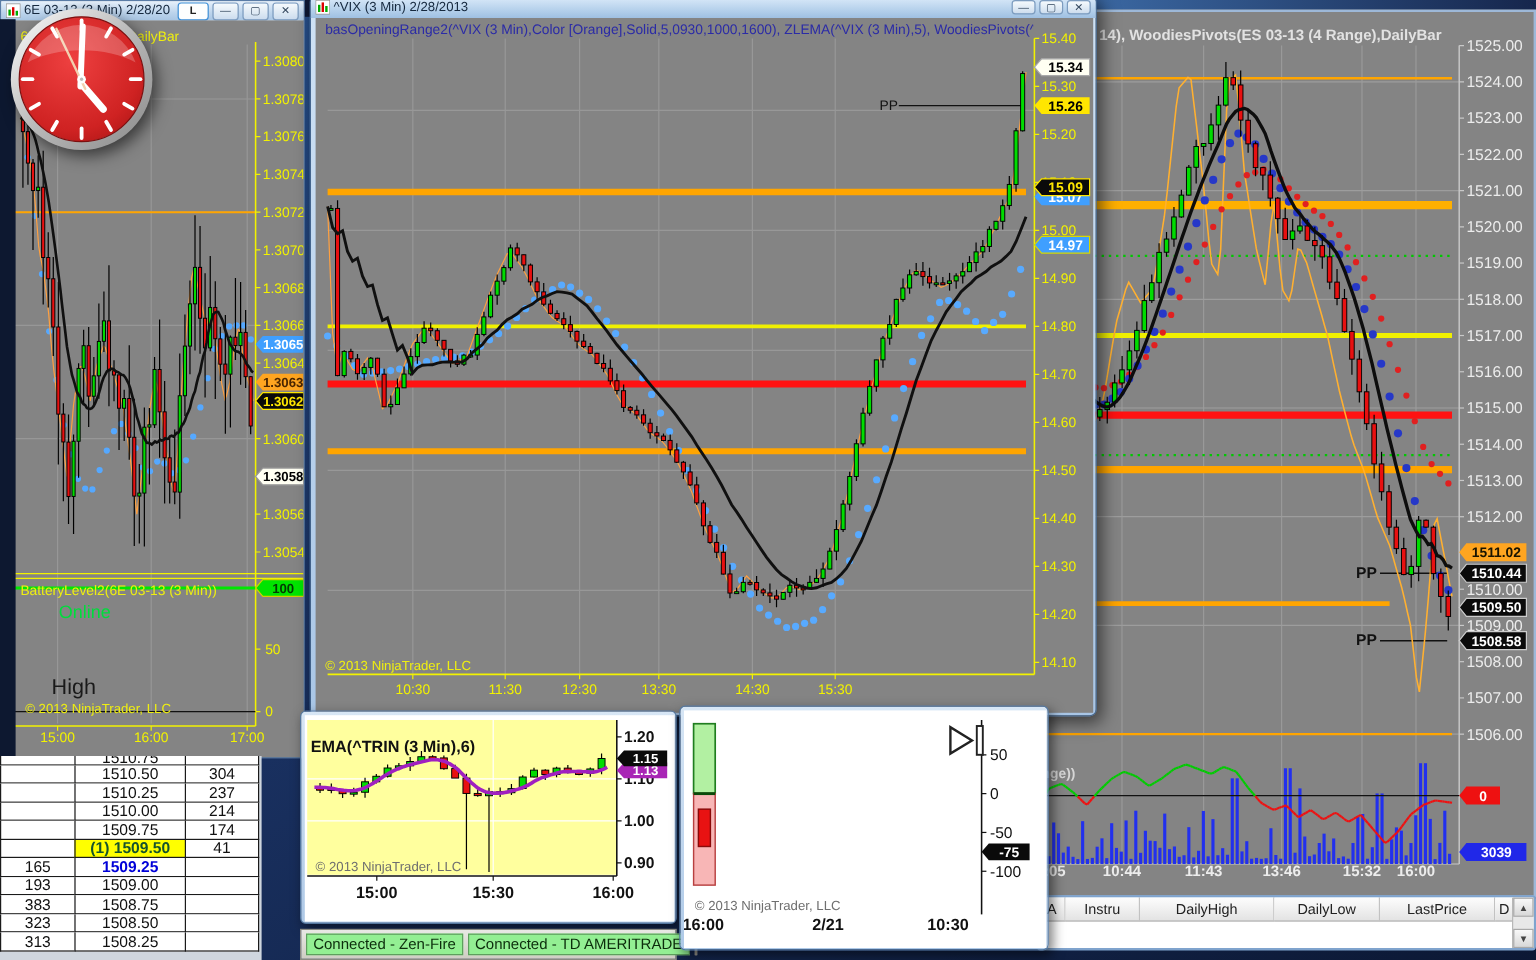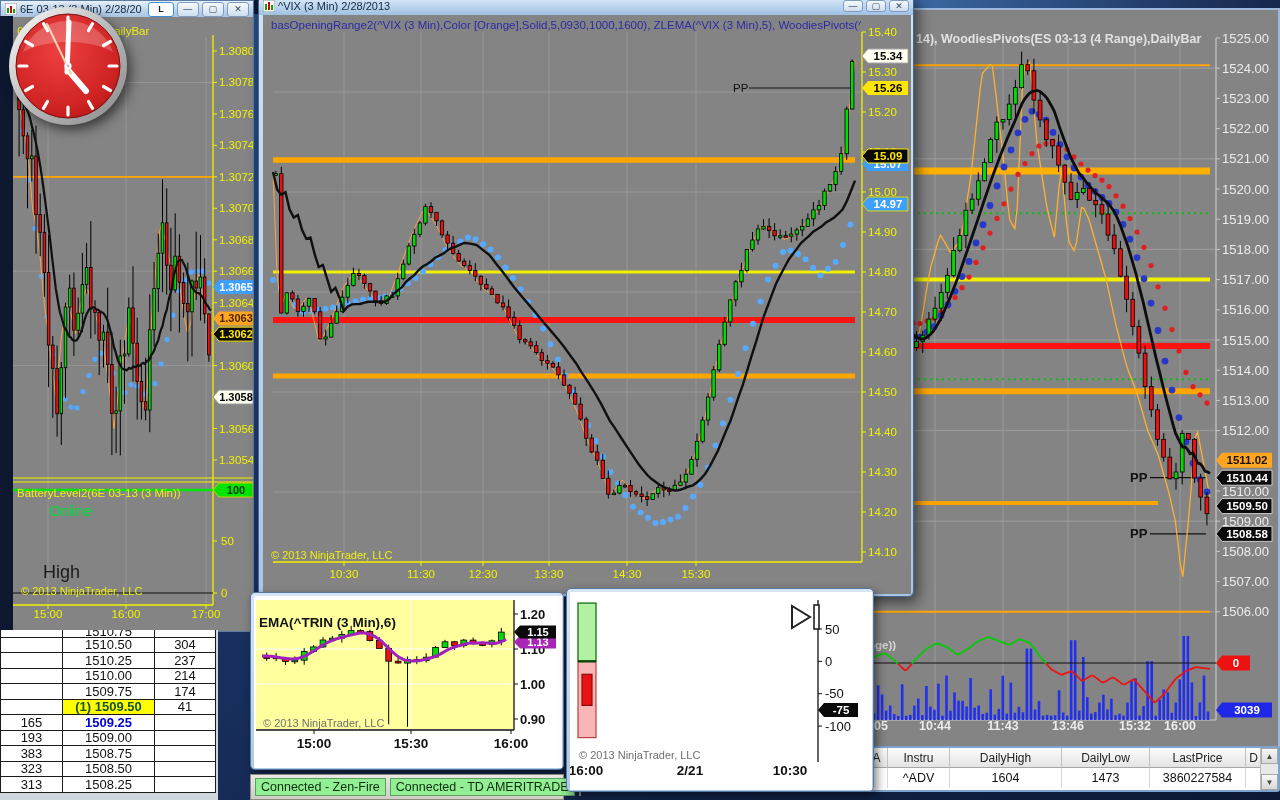--- a/index.html
+++ b/index.html
@@ -652,21 +652,21 @@
       <text x="389" y="471.8519999999983" fill="#FFFFFF" font-size="11.5" font-family="Liberation Sans, sans-serif" text-anchor="middle" font-weight="bold">1510.44</text>
       <polygon points="358,496.09999999999997 364,488.59999999999997 414,488.59999999999997 414,503.59999999999997 364,503.59999999999997" fill="#0A0A0A" stroke="#CCCCCC" stroke-width="1"></polygon>
       <text x="389" y="500.23999999999995" fill="#FFFFFF" font-size="11.5" font-family="Liberation Sans, sans-serif" text-anchor="middle" font-weight="bold">1509.50</text>
       <polygon points="358,523.8840000000022 364,516.3840000000022 414,516.3840000000022 414,531.3840000000022 364,531.3840000000022" fill="#0A0A0A" stroke="#CCCCCC" stroke-width="1"></polygon>
       <text x="389" y="528.0240000000022" fill="#FFFFFF" font-size="11.5" font-family="Liberation Sans, sans-serif" text-anchor="middle" font-weight="bold">1508.58</text>
       <polygon points="358,653 364,645.5 392,645.5 392,660.5 364,660.5" fill="#EE1111"></polygon>
       <text x="378" y="657.14" fill="#FFFFFF" font-size="11.5" font-family="Liberation Sans, sans-serif" text-anchor="middle" font-weight="bold">0</text>
       <polygon points="358,700 364,692.5 414,692.5 414,707.5 364,707.5" fill="#2028E8"></polygon>
       <text x="389" y="704.14" fill="#FFFFFF" font-size="11.5" font-family="Liberation Sans, sans-serif" text-anchor="middle" font-weight="bold">3039</text>
     </svg>
-  <div class="ovl lbl-gray" style="left:58px;top:22px;">14), WoodiesPivots(ES  03-13 (4 Range),DailyBar</div>
+  <div class="ovl lbl-gray" style="left:58px;top:12px;">14), WoodiesPivots(ES  03-13 (4 Range),DailyBar</div>
   <div class="ovl" style="left:10px;top:629px;color:#d6d6d6;font-size:11.5px;font-weight:bold;">nge))</div>
 </div>
 
 <div class="win" id="left-window">
   <div class="titlebar">
     <span class="mini-icon">
       <svg width="12" height="12">
           <rect x="0" y="0" width="12" height="12" fill="#fff" stroke="#888"></rect>
           <rect x="2" y="5" width="2" height="5" fill="#0a0"></rect>
           <rect x="5" y="3" width="2" height="7" fill="#d00"></rect>
@@ -1447,28 +1447,20 @@
 
 <div class="win" id="table-window">
     <div class="mt-header">
       <div class="mt-hcell" style="width: 22px;">A</div>
       <div class="mt-hcell" style="width: 62px;">Instru</div>
       <div class="mt-hcell" style="width: 112px; text-align: right;">DailyHigh</div>
       <div class="mt-hcell" style="width: 88px;">DailyLow</div>
       <div class="mt-hcell" style="width: 96px;">LastPrice</div>
       <div class="mt-hcell" style="width: 16px;">D</div>
     </div>
-    <div class="mt-row">
-      <div class="mt-cell" style="width: 22px;"></div>
-      <div class="mt-cell" style="width: 62px;">^ADV</div>
-      <div class="mt-cell" style="width: 112px;">1604</div>
-      <div class="mt-cell" style="width: 88px;">1473</div>
-      <div class="mt-cell" style="width: 96px;">3860227584</div>
-      <div class="mt-cell" style="width: 16px;"></div>
-    </div>
     <div class="mt-scroll">
       <div class="mt-arrow">▲</div>
       <div class="mt-arrow">▼</div>
     </div>
   </div>
 
 <div class="win" id="clock">
   <svg width="124" height="124">
     <defs>
       <linearGradient id="ring" x1="0" y1="0" x2="1" y2="1">

